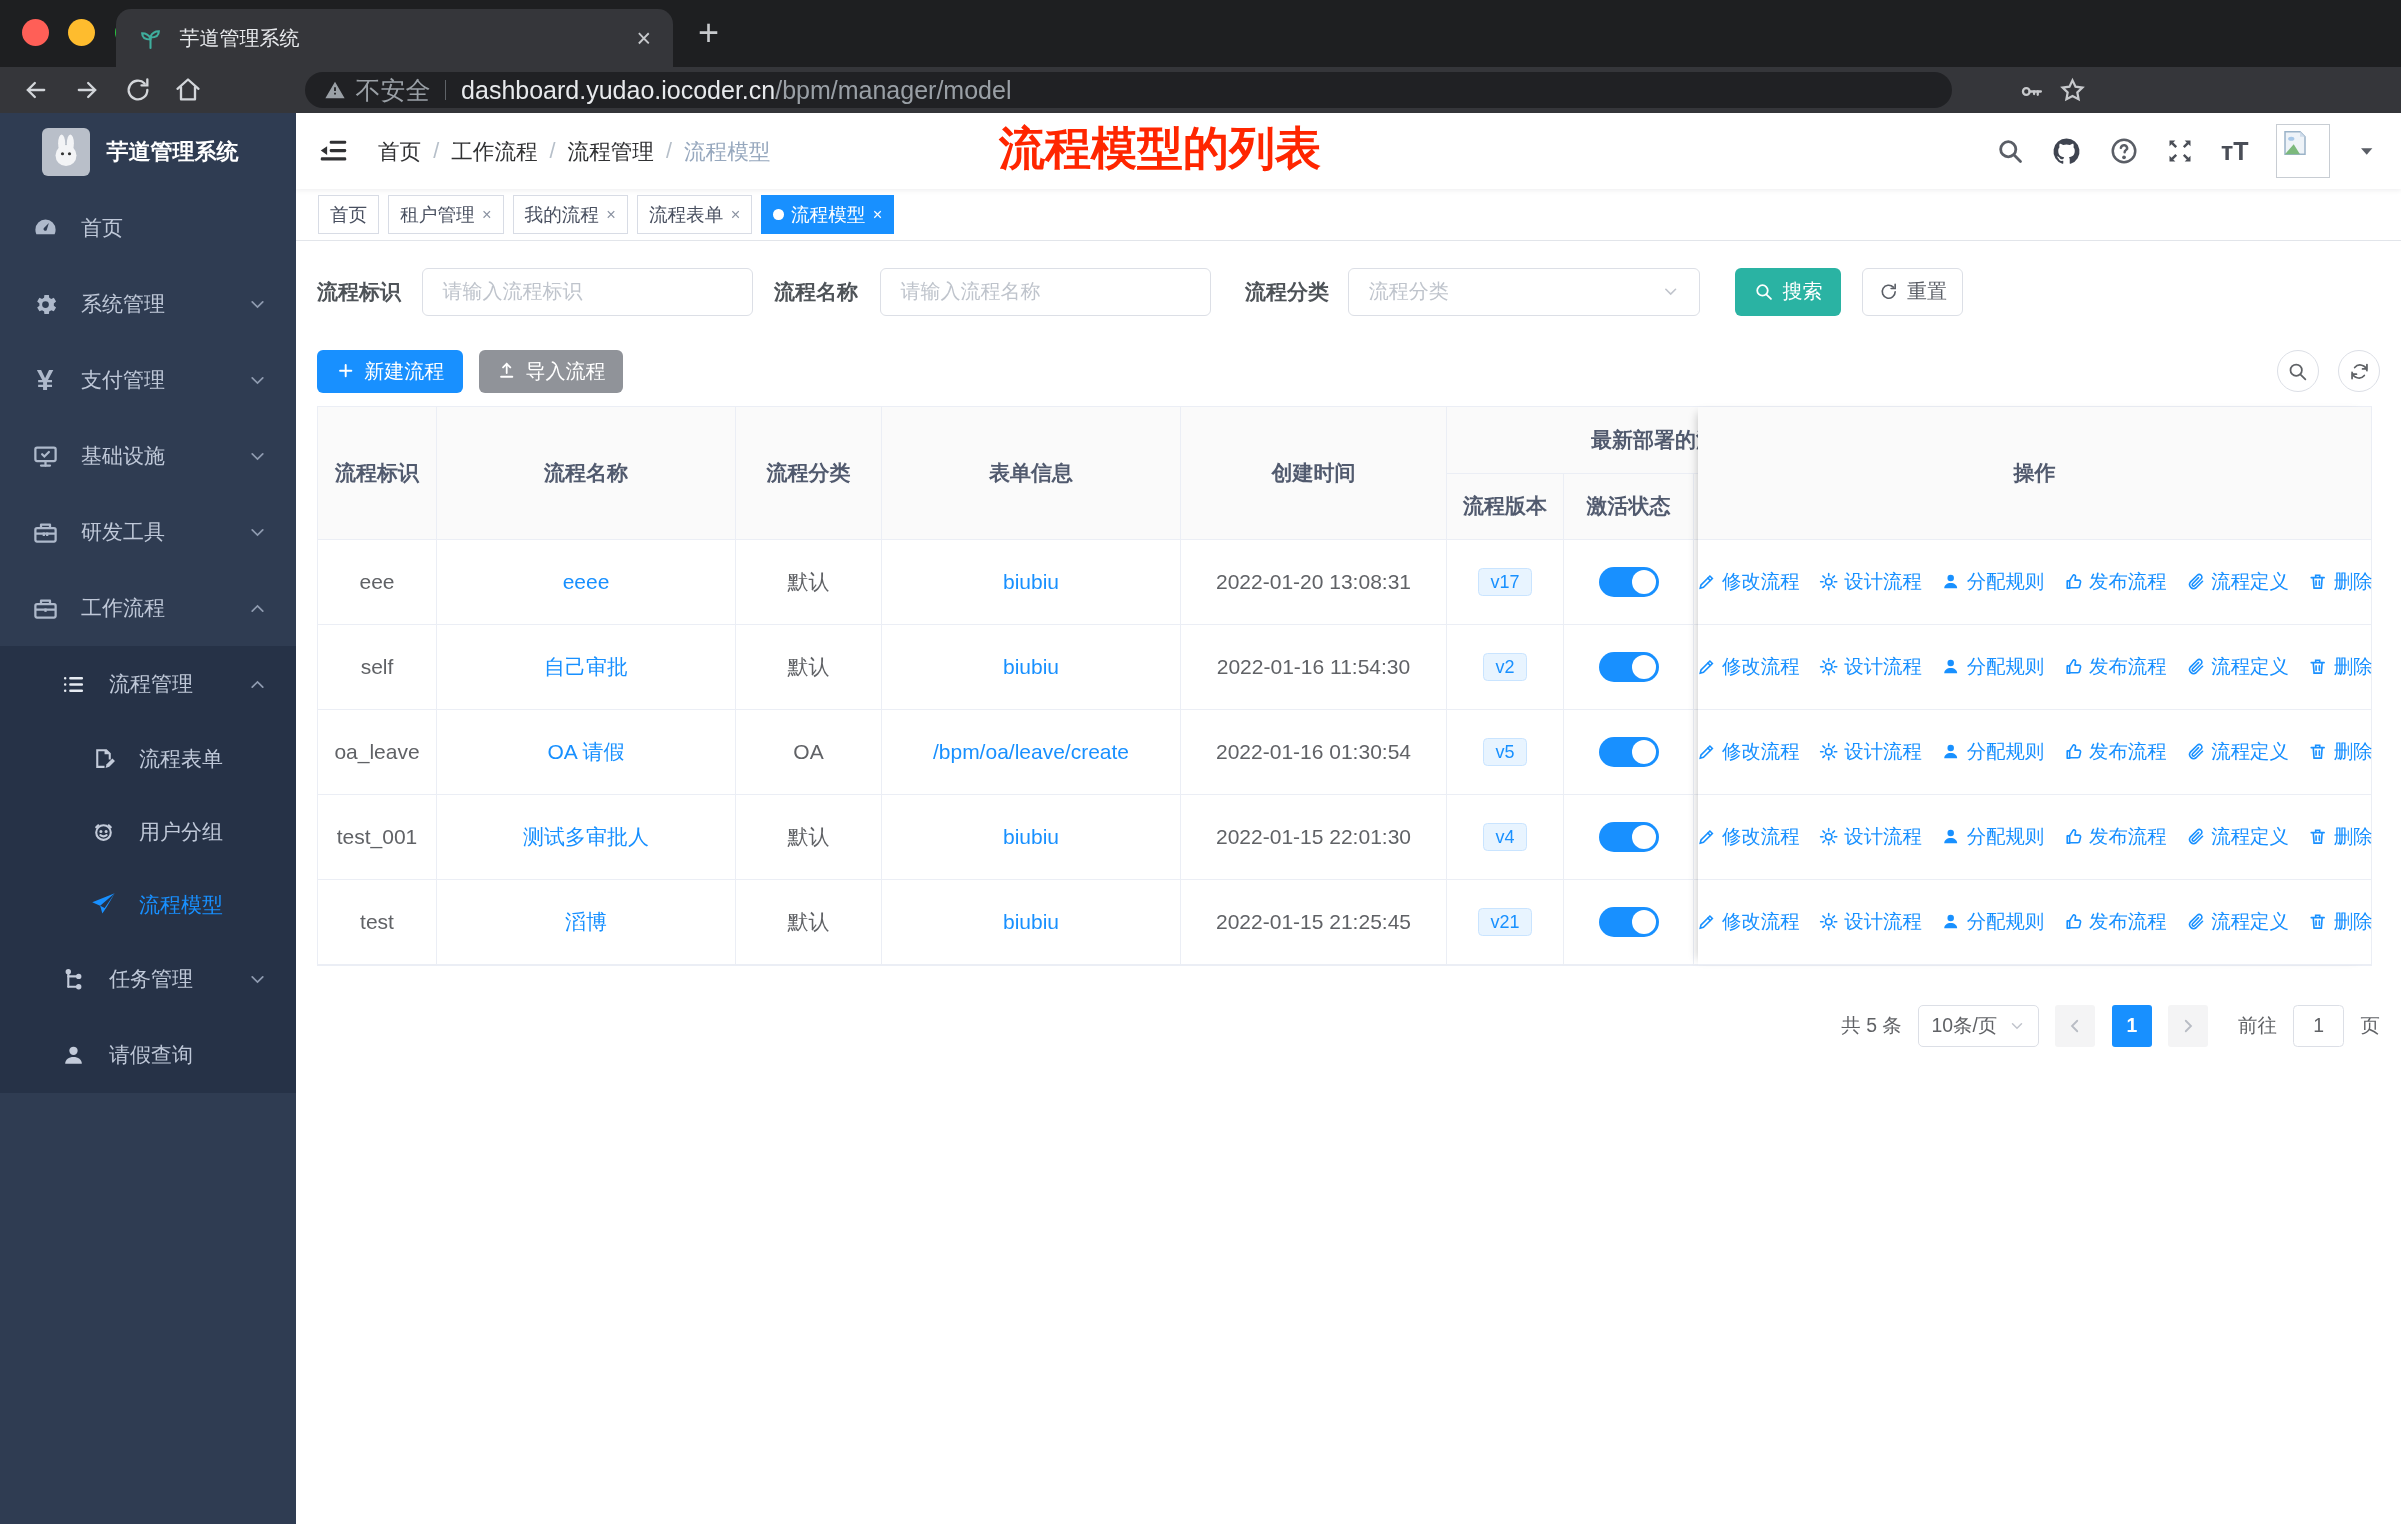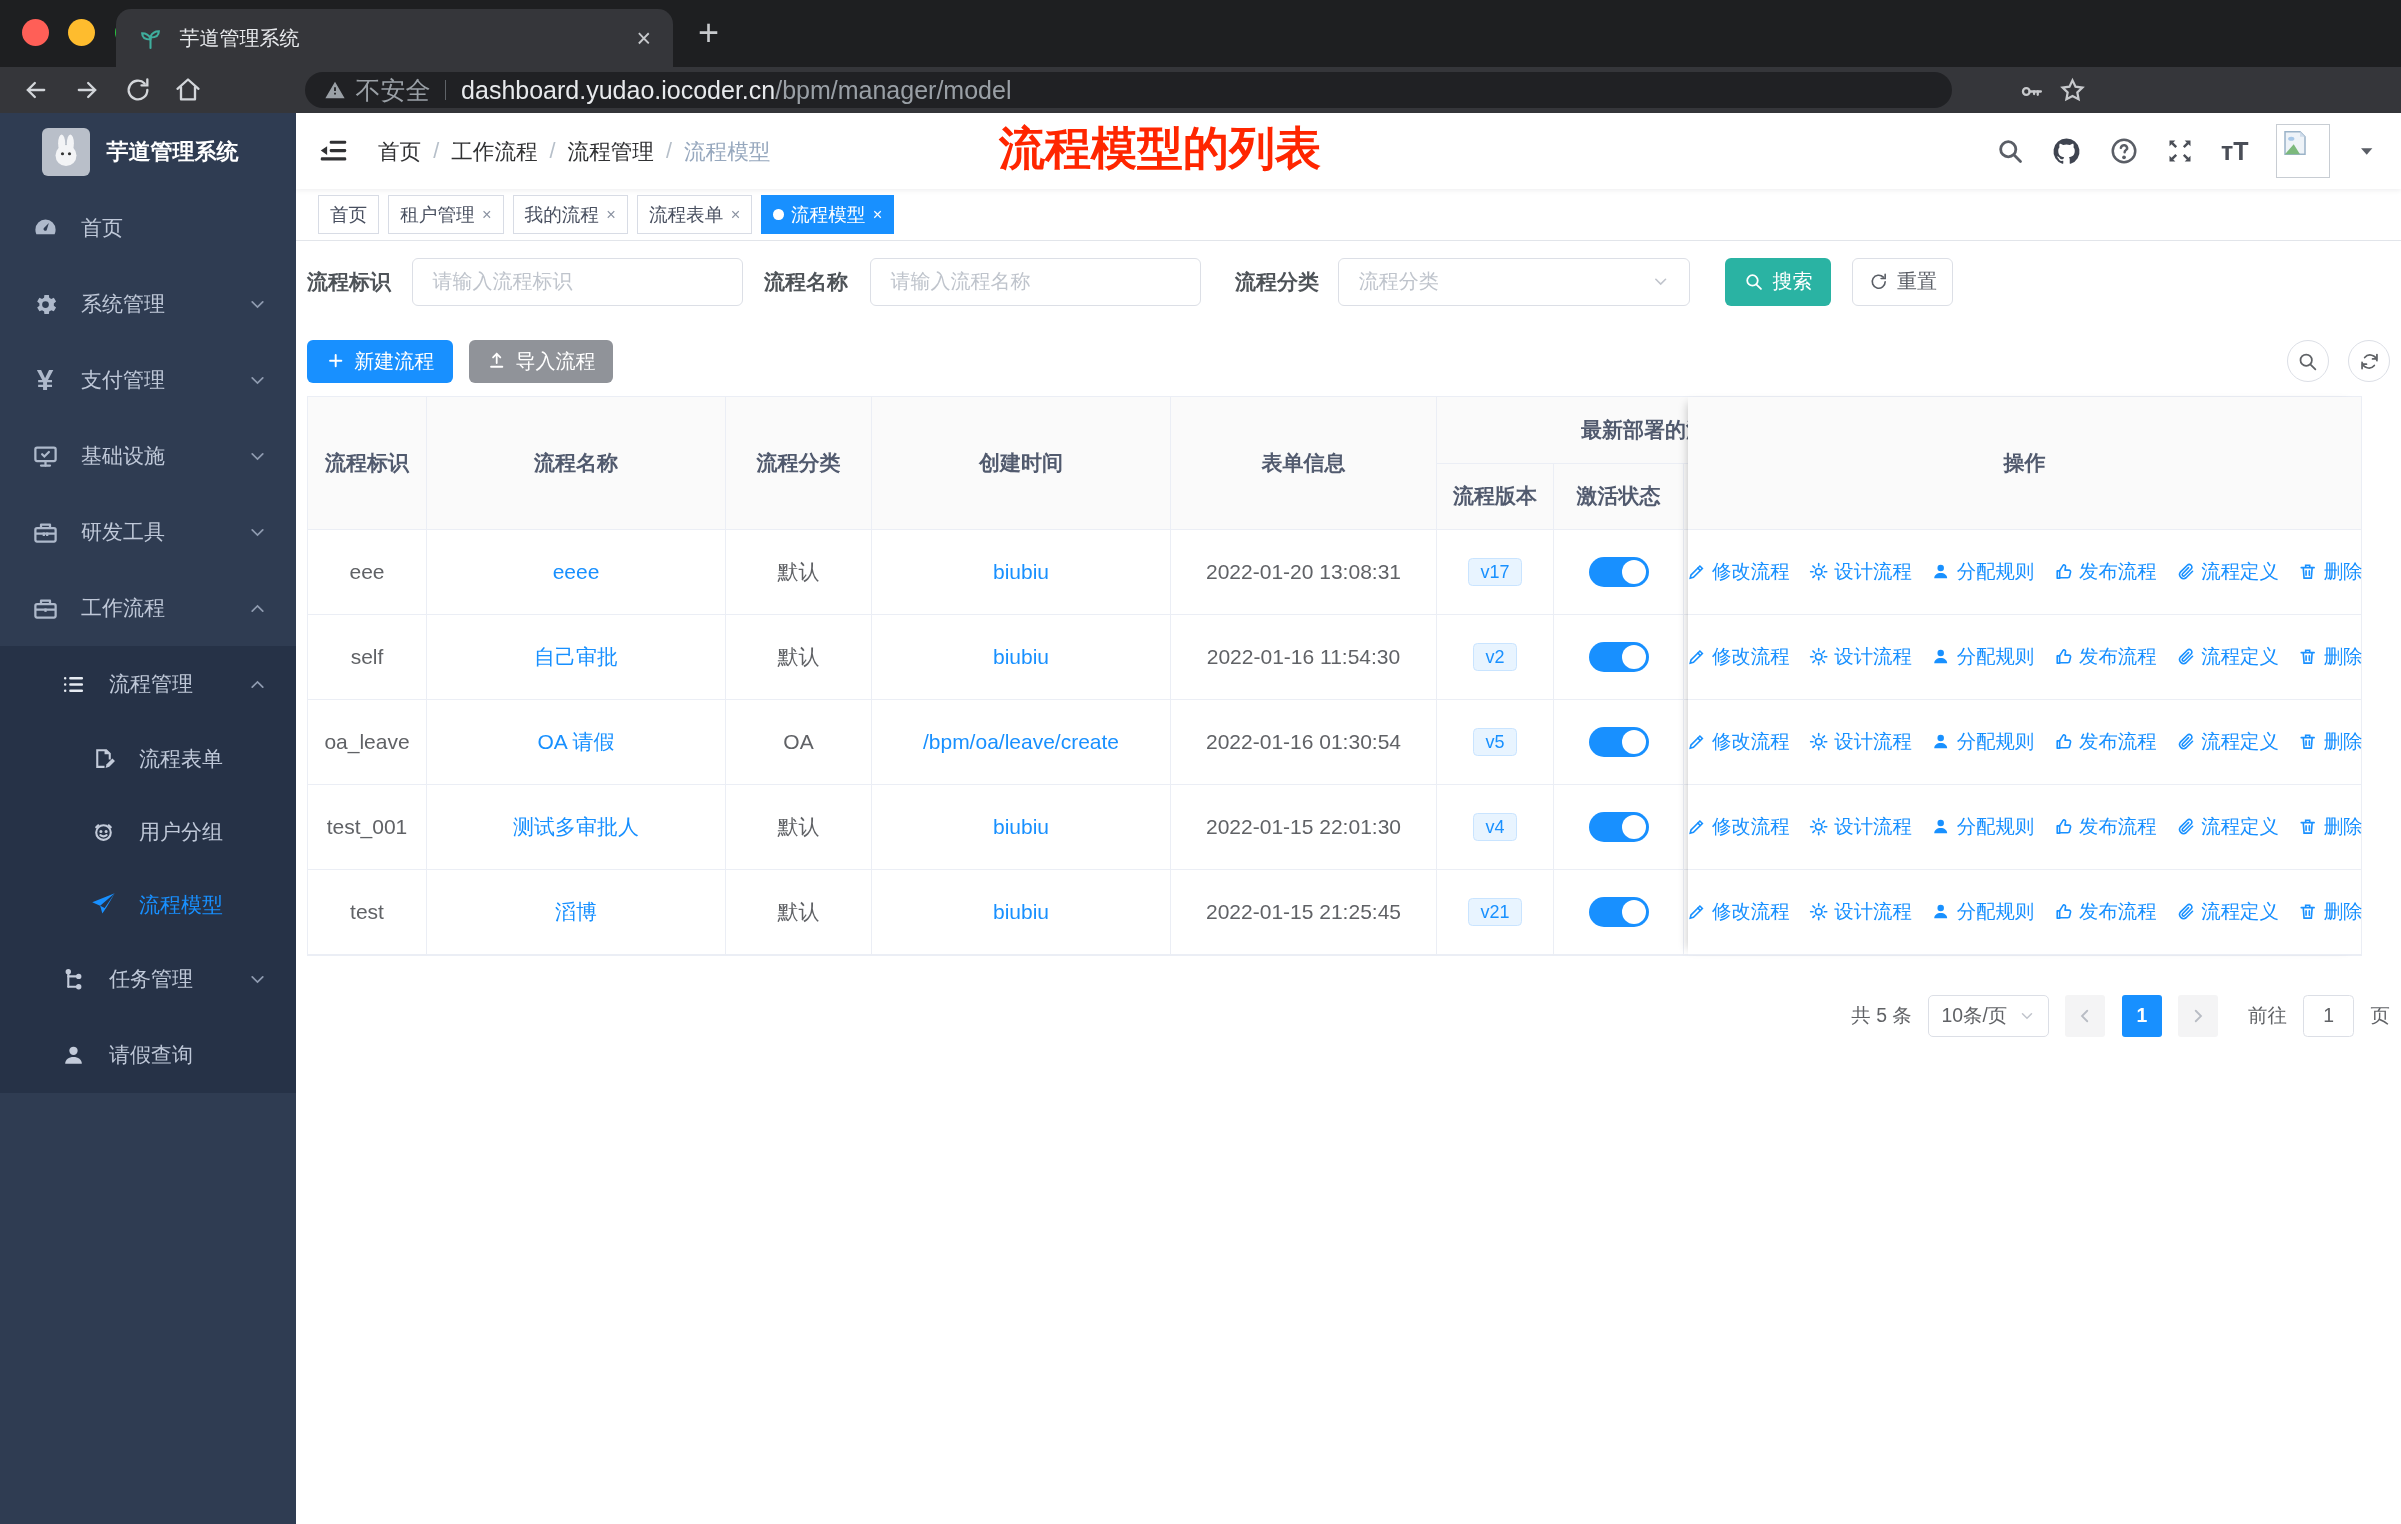--- a/index.html
+++ b/index.html
@@ -65,21 +65,21 @@
   .avatar-box{width:54px;height:54px;border:1.5px solid #c8cdd3;background:#fff;display:flex;align-items:flex-start;padding:3px;}
   .tt{font-size:25px;font-weight:700;color:#4a4e57;}
 
   .tags-view{height:52px;display:flex;align-items:center;gap:9px;padding-left:22px;border-bottom:0.7px solid #e2e5ea;background:#fff;}
   .tag{height:39px;display:flex;align-items:center;gap:7.4px;padding:0 11px;border:0.7px solid #d8dce5;background:#fff;color:#495060;font-size:18.6px;white-space:nowrap;cursor:pointer;}
   .tag .x{font-size:16.4px;color:#8b93a2;}
   .tag.active{background:var(--accent);border-color:var(--accent);color:#fff;}
   .tag.active .x{color:#fff;}
   .tag .dot{width:10.4px;height:10.4px;border-radius:50%;background:#fff;}
 
-  .content{position:absolute;left:0;top:129px;right:0;bottom:0;padding:11px;background:#fff;}
+  .content{position:absolute;left:0;top:129px;right:0;bottom:0;padding:21px;background:#fff;}
 
   
   .search-row{display:flex;align-items:center;margin-top:4.5px;}
   .f-label{font-size:21px;font-weight:700;color:#4e5358;white-space:nowrap;}
   .f-input{height:48px;border:0.7px solid var(--border);border-radius:6px;display:flex;align-items:center;padding:0 19.4px;font-size:20px;color:#bfc4cc;background:#fff;}
   .f-input.w445{width:331px;}
   .f-select{width:352px;height:48px;border:0.7px solid var(--border);border-radius:6px;display:flex;align-items:center;justify-content:space-between;padding:0 19.4px;font-size:20px;color:#bfc4cc;background:#fff;}
   .btn{display:inline-flex;align-items:center;justify-content:center;gap:9px;border-radius:6px;font-size:20px;cursor:pointer;white-space:nowrap;border:0.7px solid transparent;}
   .btn-search{width:106px;height:48px;background:var(--teal);color:#fff;margin-left:35px;}
   .btn-reset{width:101px;height:48px;background:#fff;border-color:var(--border);color:#5a5e66;margin-left:21px;}
@@ -540,22 +540,22 @@
               </svg>
           </div>
         </div>
       </div>
 
       <div class="table-wrap">
         <div class="grid">
           <div class="hcell span2">流程标识</div>
           <div class="hcell span2">流程名称</div>
           <div class="hcell span2">流程分类</div>
+          <div class="hcell span2">表单信息</div>
           <div class="hcell span2">创建时间</div>
-          <div class="hcell span2">表单信息</div>
           <div class="hcell hrow1 group-cell">最新部署的流程定义</div>
           <div class="hcell hrow2" style="grid-column:6;">流程版本</div>
           <div class="hcell hrow2" style="grid-column:7;">激活状态</div>
           <div class="hcell hrow2" style="grid-column:8 / span 2;border-right:none;"></div>
         </div>
         <div class="grid" id="table-body">
   <div style="display:contents;">
     <div class="bcell">eee</div>
     <div class="bcell link">eeee</div>
     <div class="bcell">默认</div>

